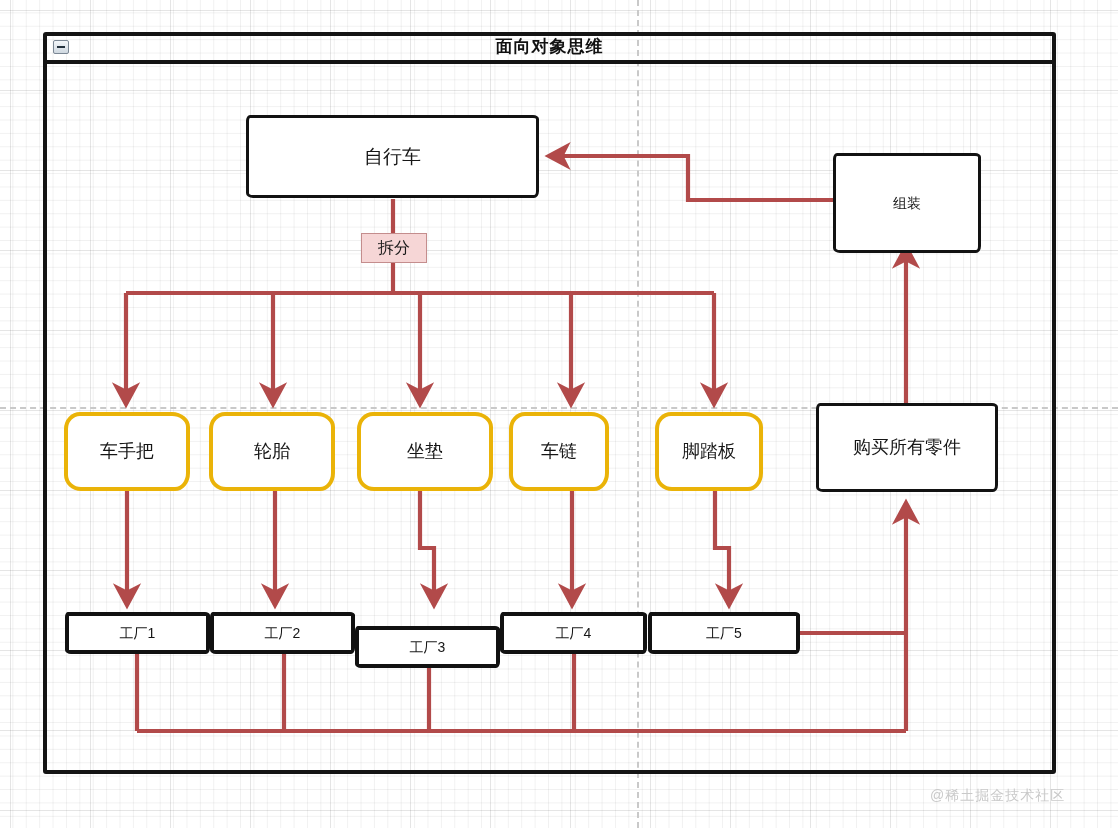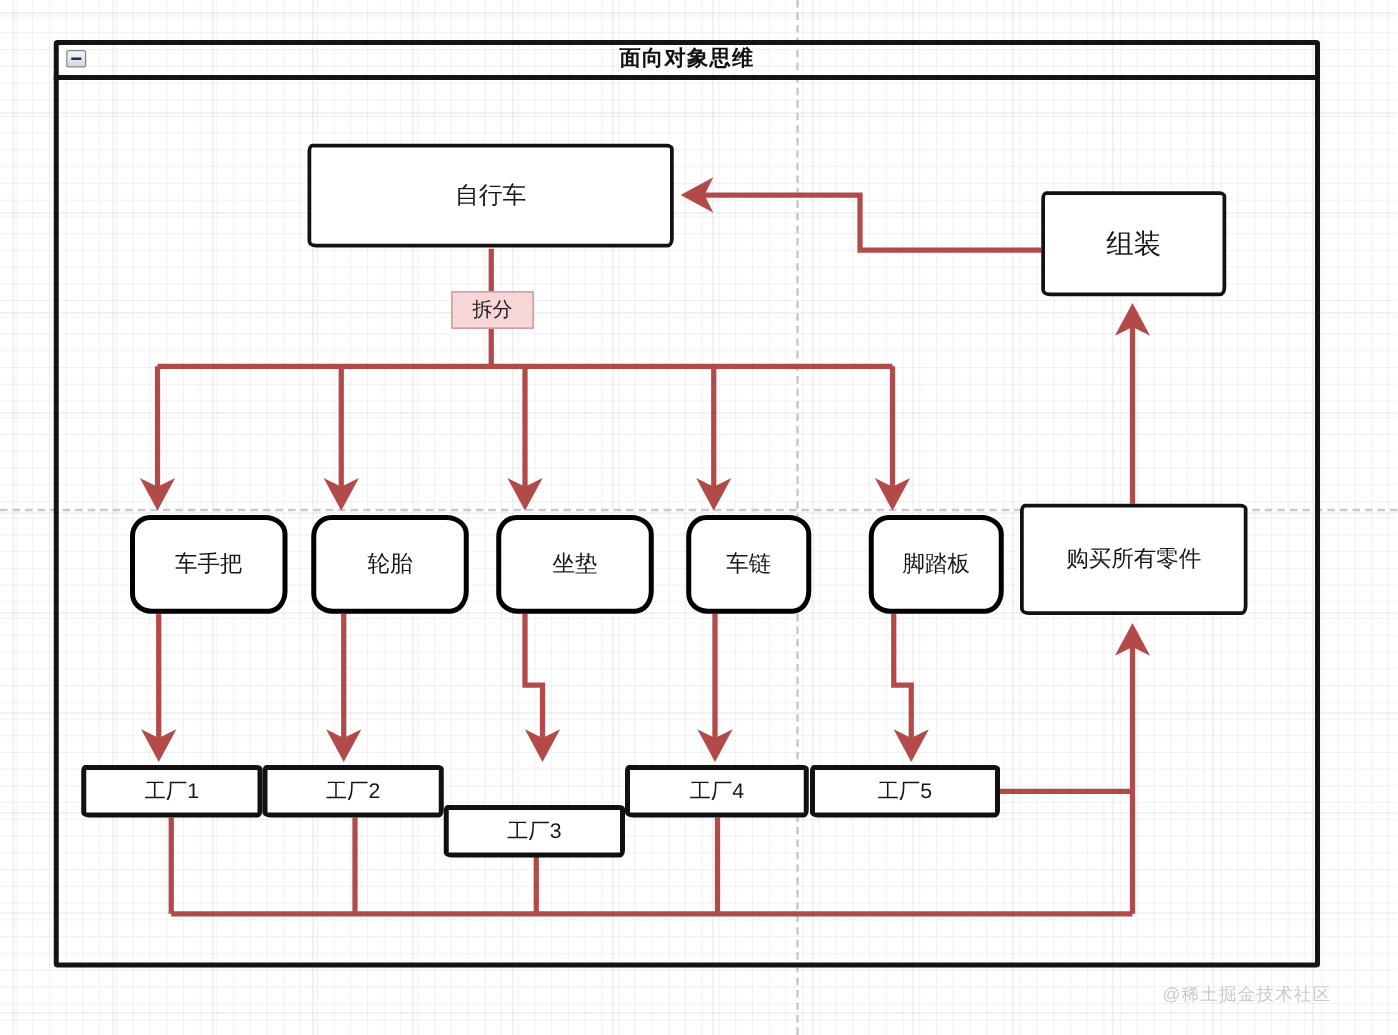--- a/index.html
+++ b/index.html
@@ -92,40 +92,39 @@
   .rough{
     border:3px solid #121212;
     border-radius:4px 6px 5px 7px / 6px 4px 7px 5px;
   }
   .rough-heavy{
     border:4px solid #111111;
     border-radius:3px 5px 4px 6px / 5px 3px 6px 4px;
   }
   
   .round{
-    border:4px solid #000000;
+    border:4px solid #eab308;
     border-radius:16px 18px 15px 17px / 17px 15px 18px 16px;
-    margin-left:40px;
   }
 
   #node-bicycle{left:246px;top:115px;width:293px;height:83px;font-size:19px;}
-  #node-assemble{left:833px;top:153px;width:148px;height:84px;font-size:22px;}
+  #node-assemble{left:833px;top:153px;width:148px;height:100px;font-size:14px;}
   #node-buyparts{left:816px;top:403px;width:182px;height:89px;font-size:18px;}
 
   .part{height:79px;font-size:18px;}
   #node-handlebar{left:64px;top:412px;width:126px;}
   #node-tire{left:209px;top:412px;width:126px;}
-  #node-seat{left:357px;top:412px;width:126px;}
+  #node-seat{left:357px;top:412px;width:136px;}
   #node-chain{left:509px;top:412px;width:100px;}
   #node-pedal{left:655px;top:412px;width:108px;}
 
-  .factory{height:42px;font-size:17px;}
+  .factory{height:42px;font-size:14px;}
   #node-factory1{left:65px;top:612px;width:145px;}
   #node-factory2{left:210px;top:612px;width:145px;}
-  #node-factory3{left:355px;top:644px;width:145px;}
+  #node-factory3{left:355px;top:626px;width:145px;}
   #node-factory4{left:500px;top:612px;width:147px;}
   #node-factory5{left:648px;top:612px;width:152px;}
 
   
   #chip-split{
     position:absolute;
     left:361px;top:233px;width:66px;height:30px;
     box-sizing:border-box;
     background:#f6d6d6;
     border:1px solid #c48d8d;

